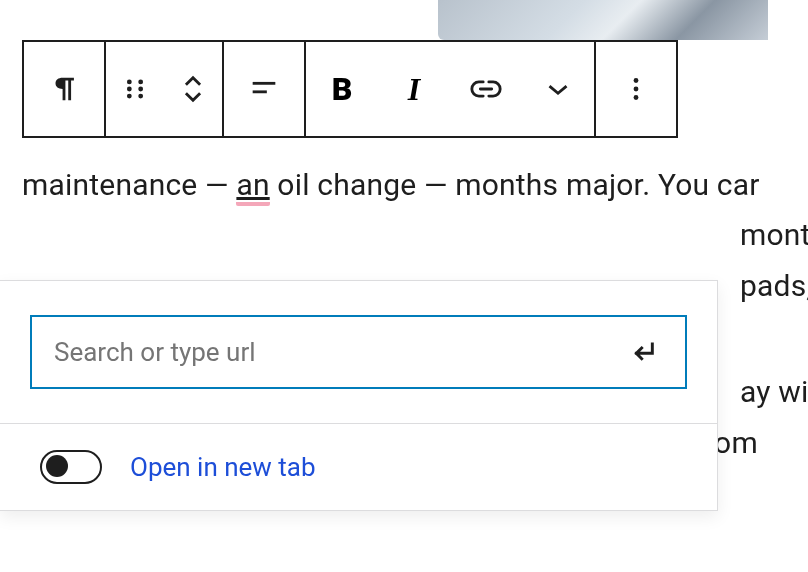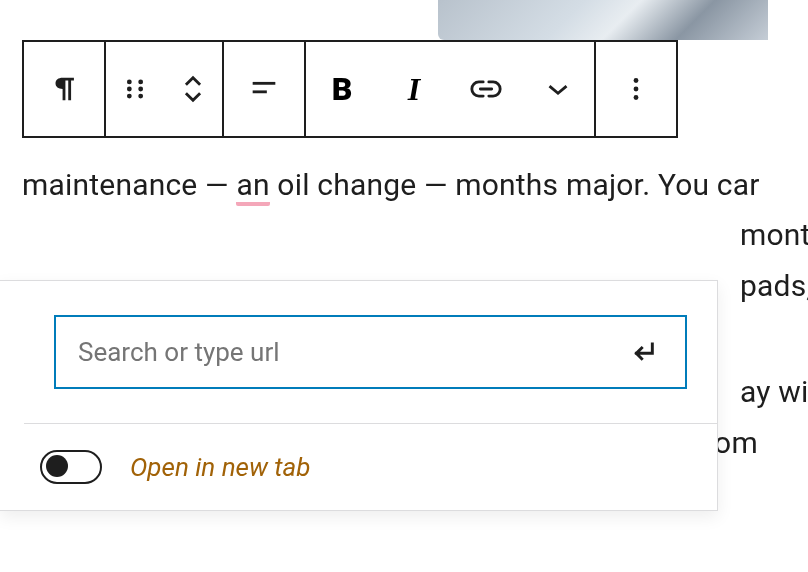--- a/index.html
+++ b/index.html
@@ -53,35 +53,35 @@
     right: 0;
     font-size: 30px;
     line-height: 1.68;
     color: #1e1e1e;
     white-space: nowrap;
     letter-spacing: 0.2px;
   }
   .spellerr {
     border-bottom: 4px solid #f4a7b9;
     border-radius: 2px;
+    text-decoration: underline;
   }
   .link-popover {
     position: absolute;
     top: 280px;
     left: 0;
     width: 718px;
     background: #fff;
     border: 1px solid #dcdcde;
     border-left: none;
     box-shadow: 0 6px 16px rgba(0,0,0,0.07);
   }
   .popover-top {
     padding: 34px 30px;
     border-bottom: 1px solid #dcdcde;
-    margin-left: 24px;
   }
   .url-input-wrap {
     display: flex;
     align-items: center;
     border: 2px solid #007cba;
     height: 74px;
     padding: 0 22px;
   }
   .url-input {
     flex: 1;
@@ -119,22 +119,21 @@
     position: absolute;
     left: 4px;
     top: 3px;
     width: 22px;
     height: 22px;
     background: #1e1e1e;
     border-radius: 50%;
   }
   .toggle-label {
     font-size: 26px;
-    color: #a16207;
-    font-style: italic;
+    color: #1d4ed8;
   }
 </style>
 </head>
 <body>
 
 <div class="image-placeholder"></div>
 
 <div class="toolbar">
   <div class="toolbar-group">
     <div class="toolbar-btn wide">

